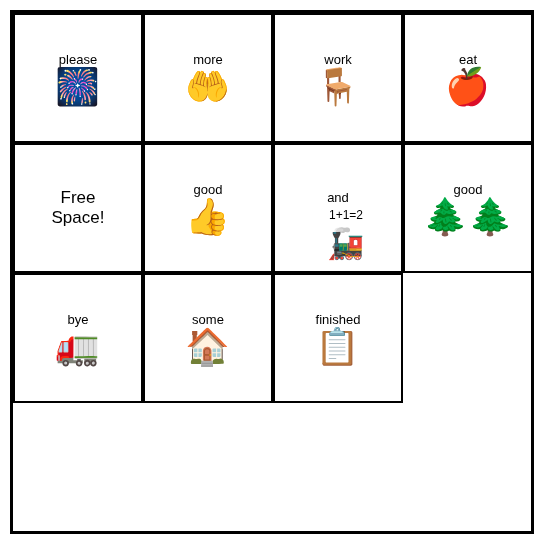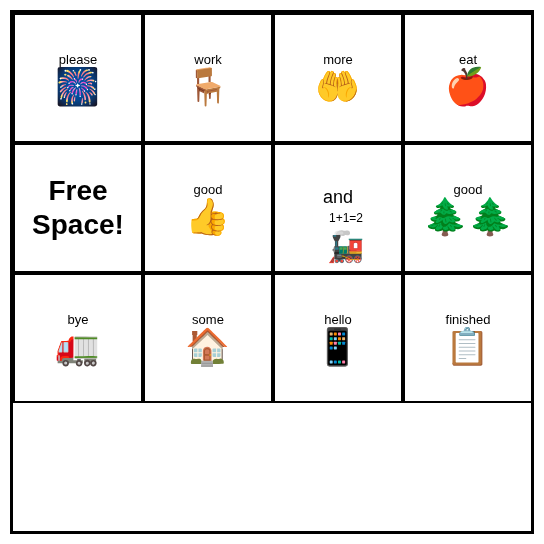--- a/index.html
+++ b/index.html
@@ -35,53 +35,53 @@
       font-weight: normal;
       text-align: center;
       margin-bottom: 2px;
     }
     .cell-icon {
       font-size: 36px;
       line-height: 1;
       text-align: center;
     }
     .free-space {
-      font-size: 28px;
-      font-weight: bold;
+      font-size: 17px;
+      font-weight: normal;
       text-align: center;
       line-height: 1.2;
     }
     .cell-and .cell-label {
-      font-size: 18px;
+      font-size: 13px;
       margin-top: 37px;
     }
     .cell-and .cell-icon {
       font-size: 11px;
       line-height: 1.3;
       margin-left: 16px;
     }
   </style>
 </head>
 <body>
 
 <div class="bingo-board">
 
   <div class="cell">
     <span class="cell-label">please</span>
     <span class="cell-icon">🎆</span>
   </div>
 
   <div class="cell">
-    <span class="cell-label">work</span>
-    <span class="cell-icon">🪑</span>
+    <span class="cell-label">more</span>
+    <span class="cell-icon">🤲</span>
   </div>
 
   <div class="cell">
-    <span class="cell-label">more</span>
-    <span class="cell-icon">🤲</span>
+    <span class="cell-label">work</span>
+    <span class="cell-icon">🪑</span>
   </div>
 
   <div class="cell">
     <span class="cell-label">eat</span>
     <span class="cell-icon">🍎</span>
   </div>
 
   <div class="cell">
     <span class="free-space">Free<br>Space!</span>
   </div>
@@ -109,23 +109,19 @@
   </div>
 
   <div class="cell">
     <span class="cell-label">some</span>
     <span class="cell-icon">🏠</span>
   </div>
 
 
 
 
-  <div class="cell">
-    <span class="cell-label">hello</span>
-    <span class="cell-icon">📱</span>
-  </div>
 
   <div class="cell">
     <span class="cell-label">finished</span>
     <span class="cell-icon">📋</span>
   </div>
 
 </div>
 
 </body></html>

